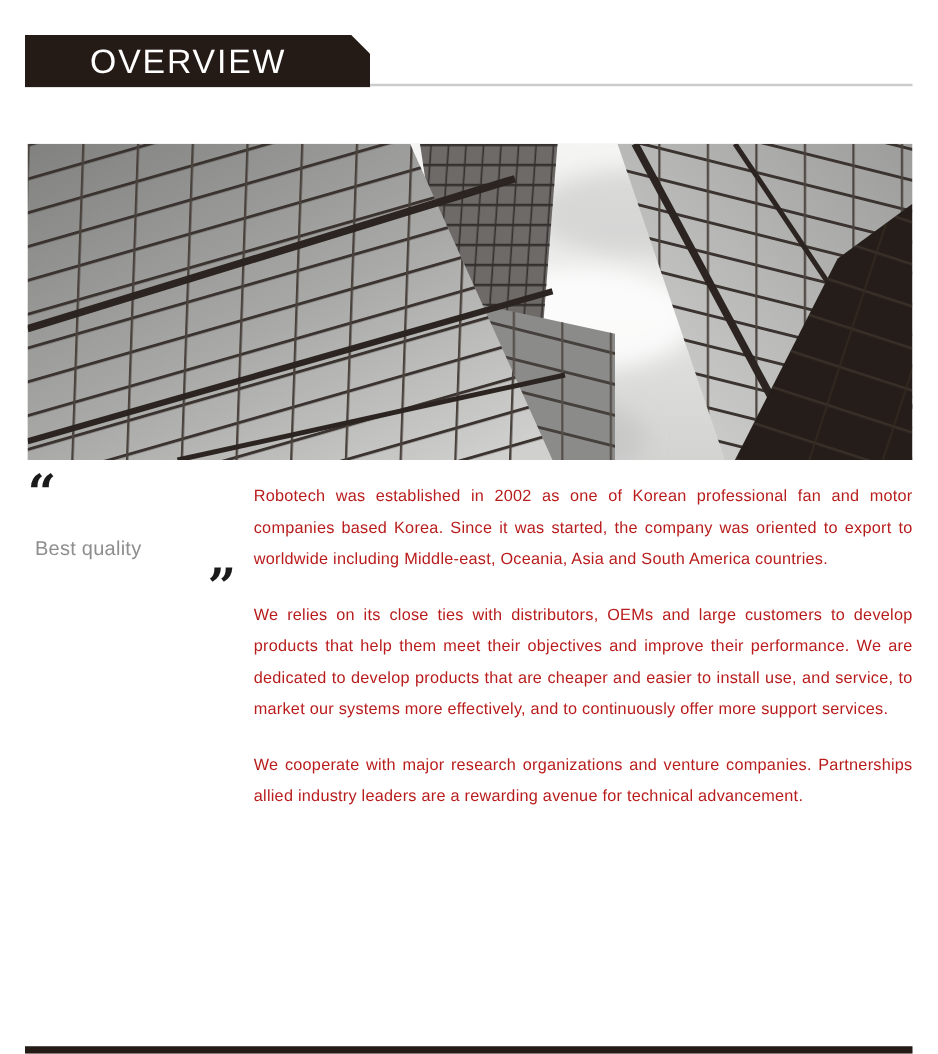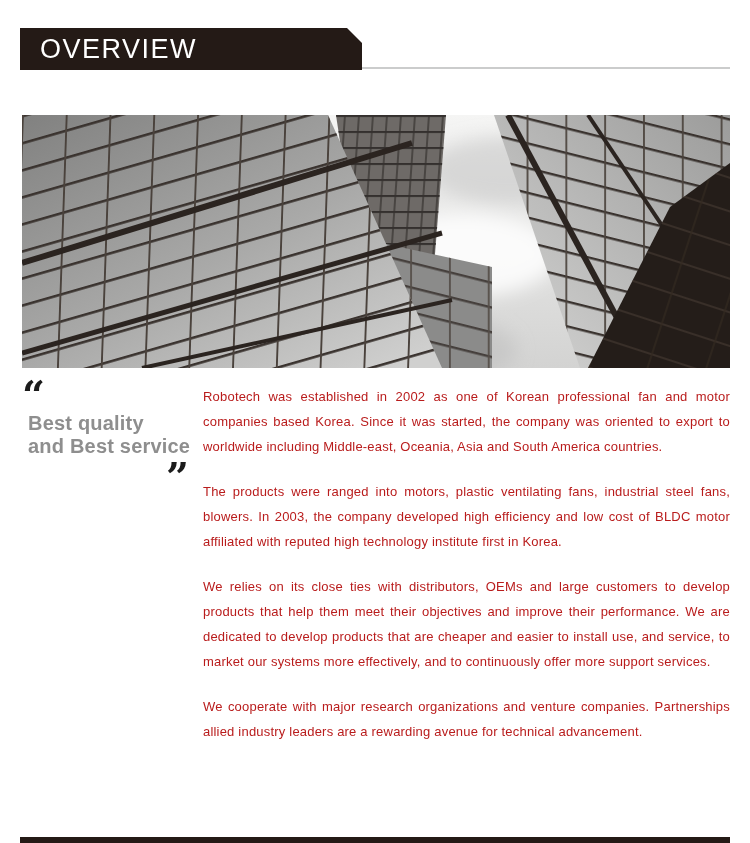--- a/index.html
+++ b/index.html
@@ -11,23 +11,24 @@
   }
 
   
   .header-row { position: absolute; top: 28px; left: 20px; right: 20px; height: 42px; }
   .header-rule {
     position: absolute; left: 0; right: 0; bottom: 1px; height: 2px;
     background: #cbcccc;
   }
   .header-bar {
     position: absolute; left: 0; top: 0;
-    width: 342px; height: 42px;
+    width: 276px; height: 42px;
     background: #241a16;
     clip-path: polygon(0 0, calc(100% - 15px) 0, 100% 15px, 100% 100%, 0 100%);
+    padding-left: 32px;
   }
   .header-title {
     display: block;
     color: #ffffff; font-size: 27px; line-height: 42px;
     letter-spacing: 1.5px; padding-left: 20px; font-weight: 400;
   }
 
   
   .hero {
     position: absolute; top: 115px; left: 22px;
@@ -38,22 +39,22 @@
   
   .content { position: absolute; top: 382px; left: 20px; right: 20px; display: flex; }
 
   .quote-col { width: 183px; flex: 0 0 183px; color: #8e8e8e; }
   .quote-open {
     font-family: "DejaVu Serif", serif; font-weight: 700;
     font-size: 40px; line-height: 26px; color: #1b1b1b;
     padding-left: 2px; height: 30px;
   }
   .quote-text {
-    font-size: 20px; font-weight: 700; line-height: 23px;
-    letter-spacing: 0.2px; padding-left: 8px; margin-top: 0;
+    font-size: 16px; font-weight: 400; line-height: 23px;
+    letter-spacing: 0.2px; padding-left: 8px; margin-top: 16px;
   }
   .quote-close {
     font-family: "DejaVu Serif", serif; font-weight: 700;
     font-size: 40px; line-height: 34px; color: #1b1b1b;
     text-align: right; padding-right: 14px; margin-top: 2px;
   }
 
   .text-col { flex: 1 1 auto; padding-top: 2px; }
   .text-col p {
     color: #b91c1c; font-size: 13px; line-height: 25px;
@@ -153,27 +154,25 @@
     </g>
   </svg>
 </figure>
 
 <div class="content">
 
   <div class="quote-col">
     <div class="quote-open">“</div>
     <div class="quote-text">
       <div>Best quality</div>
-      <div>and Best service</div>
     </div>
     <div class="quote-close">”</div>
   </div>
 
   <div class="text-col">
     <p>Robotech was established in 2002 as one of Korean professional fan and motor companies based Korea. Since it was started, the company was oriented to export to worldwide including Middle-east, Oceania, Asia and South America countries.</p>
-    <p>The products were ranged into motors, plastic ventilating fans, industrial steel fans, blowers. In 2003, the company developed high efficiency and low cost of BLDC motor affiliated with reputed high technology institute first in Korea.</p>
     <p>We relies on its close ties with distributors, OEMs and large customers to develop products that help them meet their objectives and improve their performance. We are dedicated to develop products that are cheaper and easier to install use, and service, to market our systems more effectively, and to continuously offer more support services.</p>
     <p>We cooperate with major research organizations and venture companies. Partnerships allied industry leaders are a rewarding avenue for technical advancement.</p>
   </div>
 
 </div>
 
 <div class="footer-bar"></div>
 
 </body></html>

